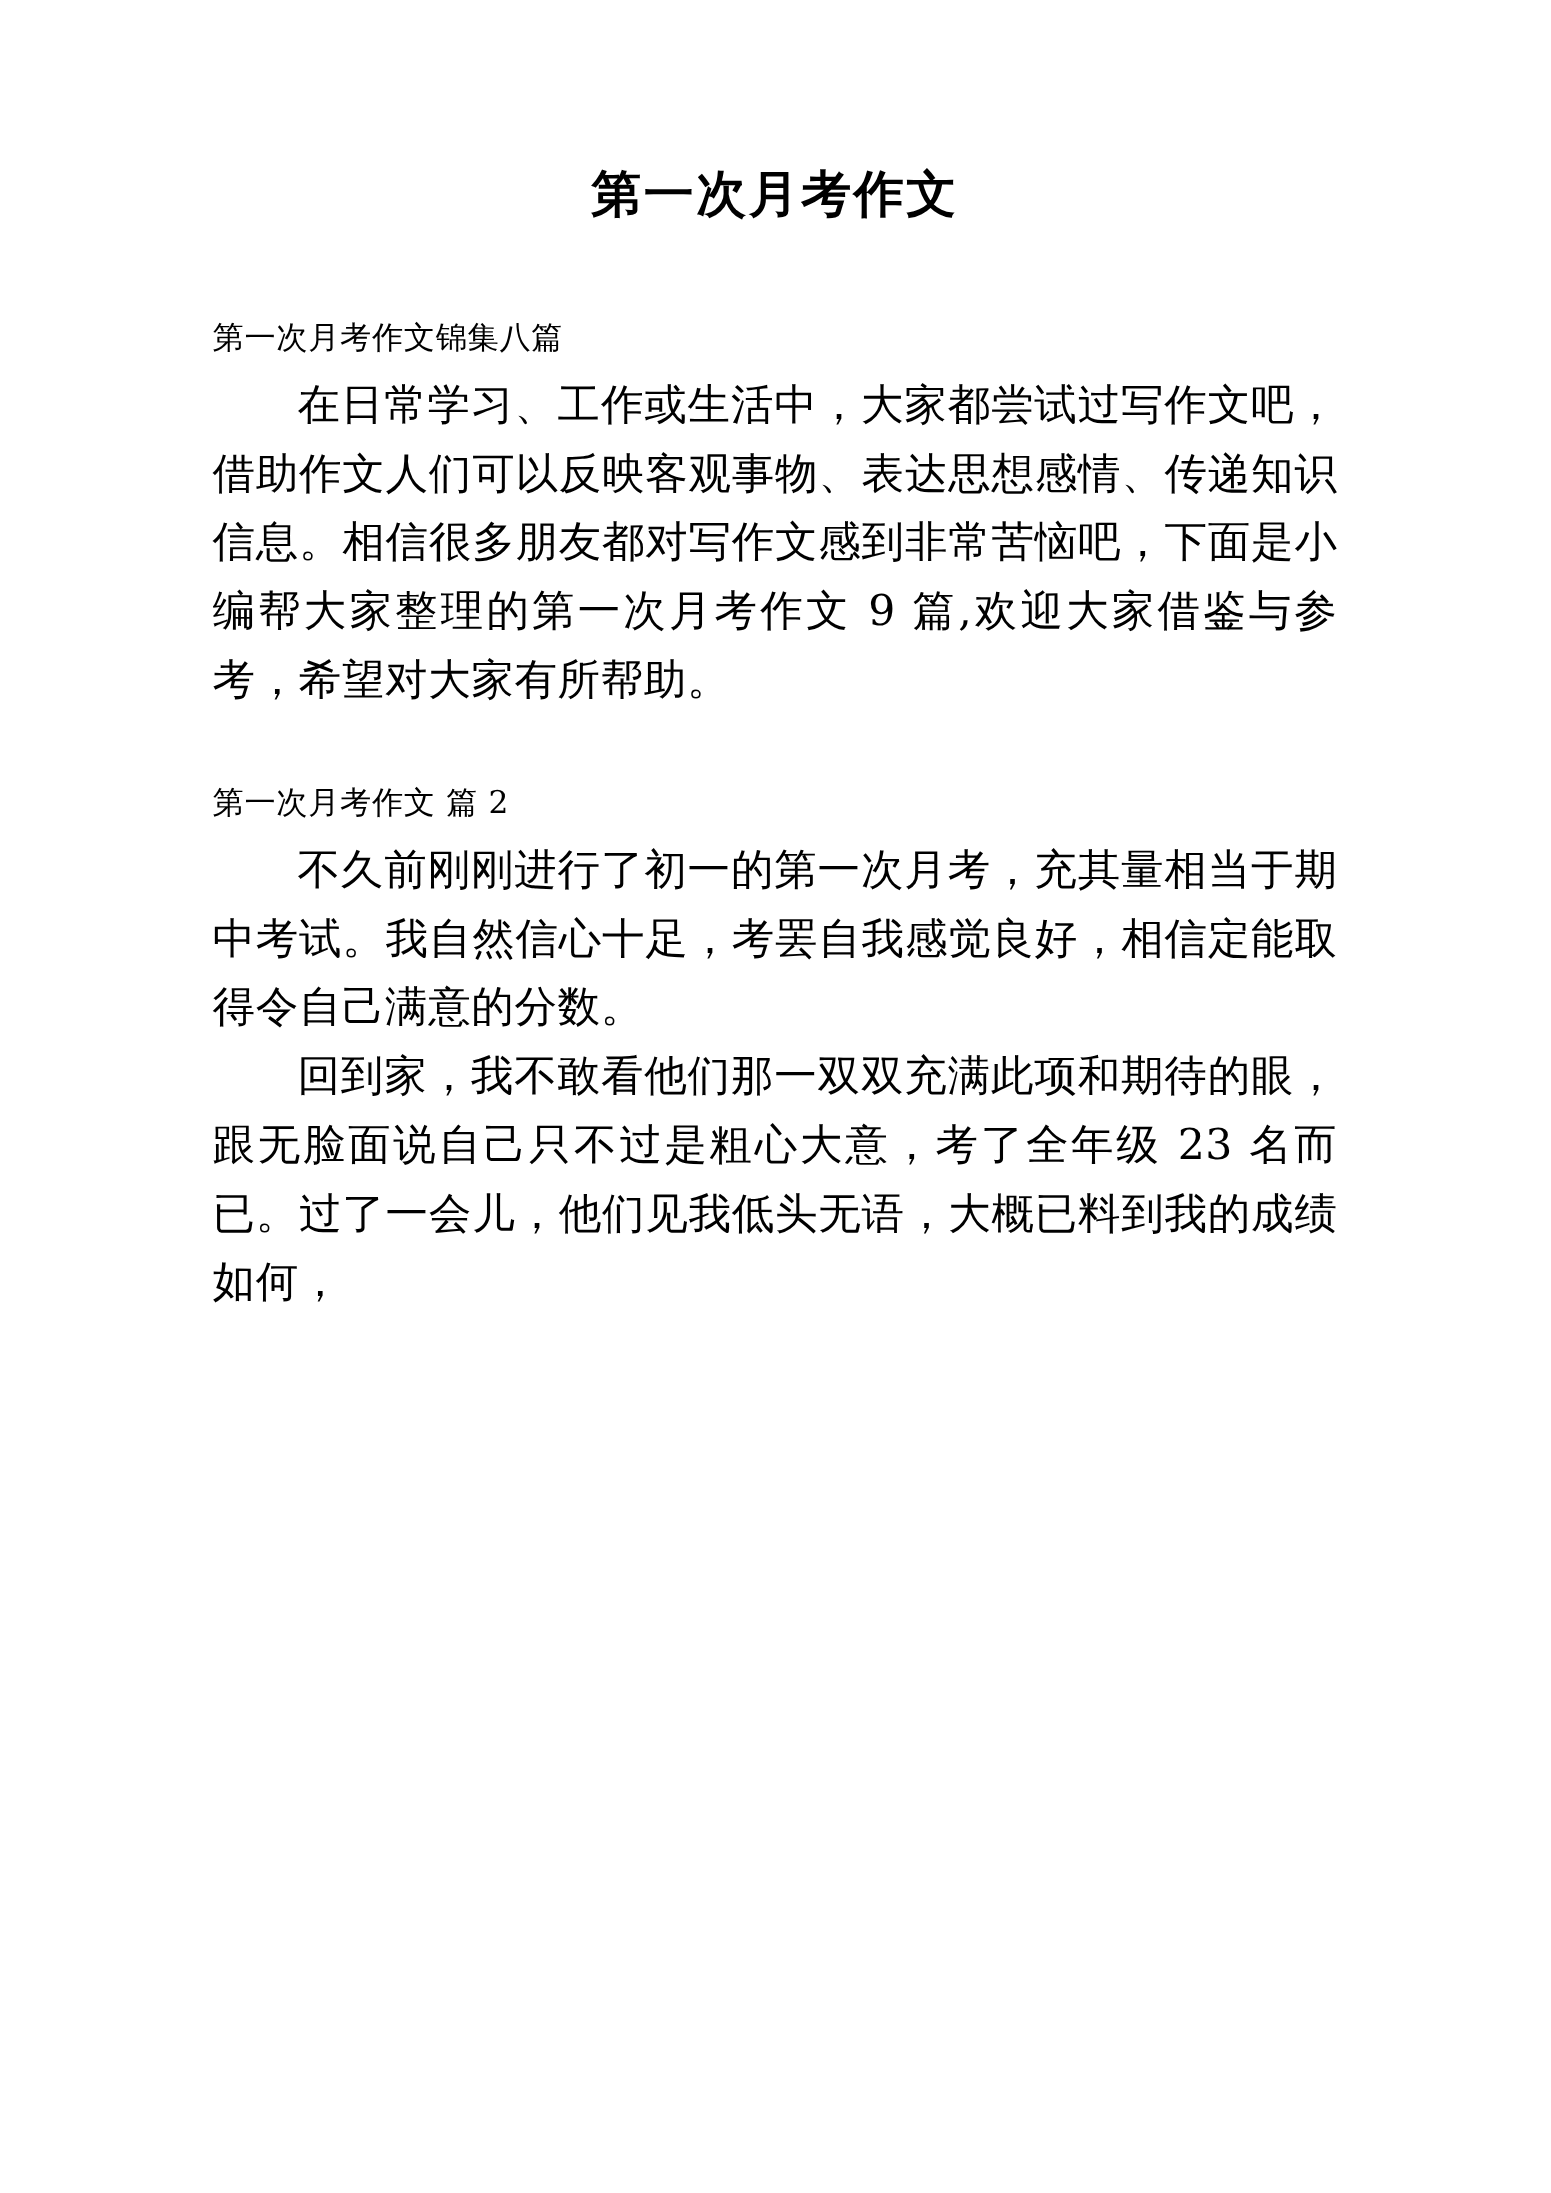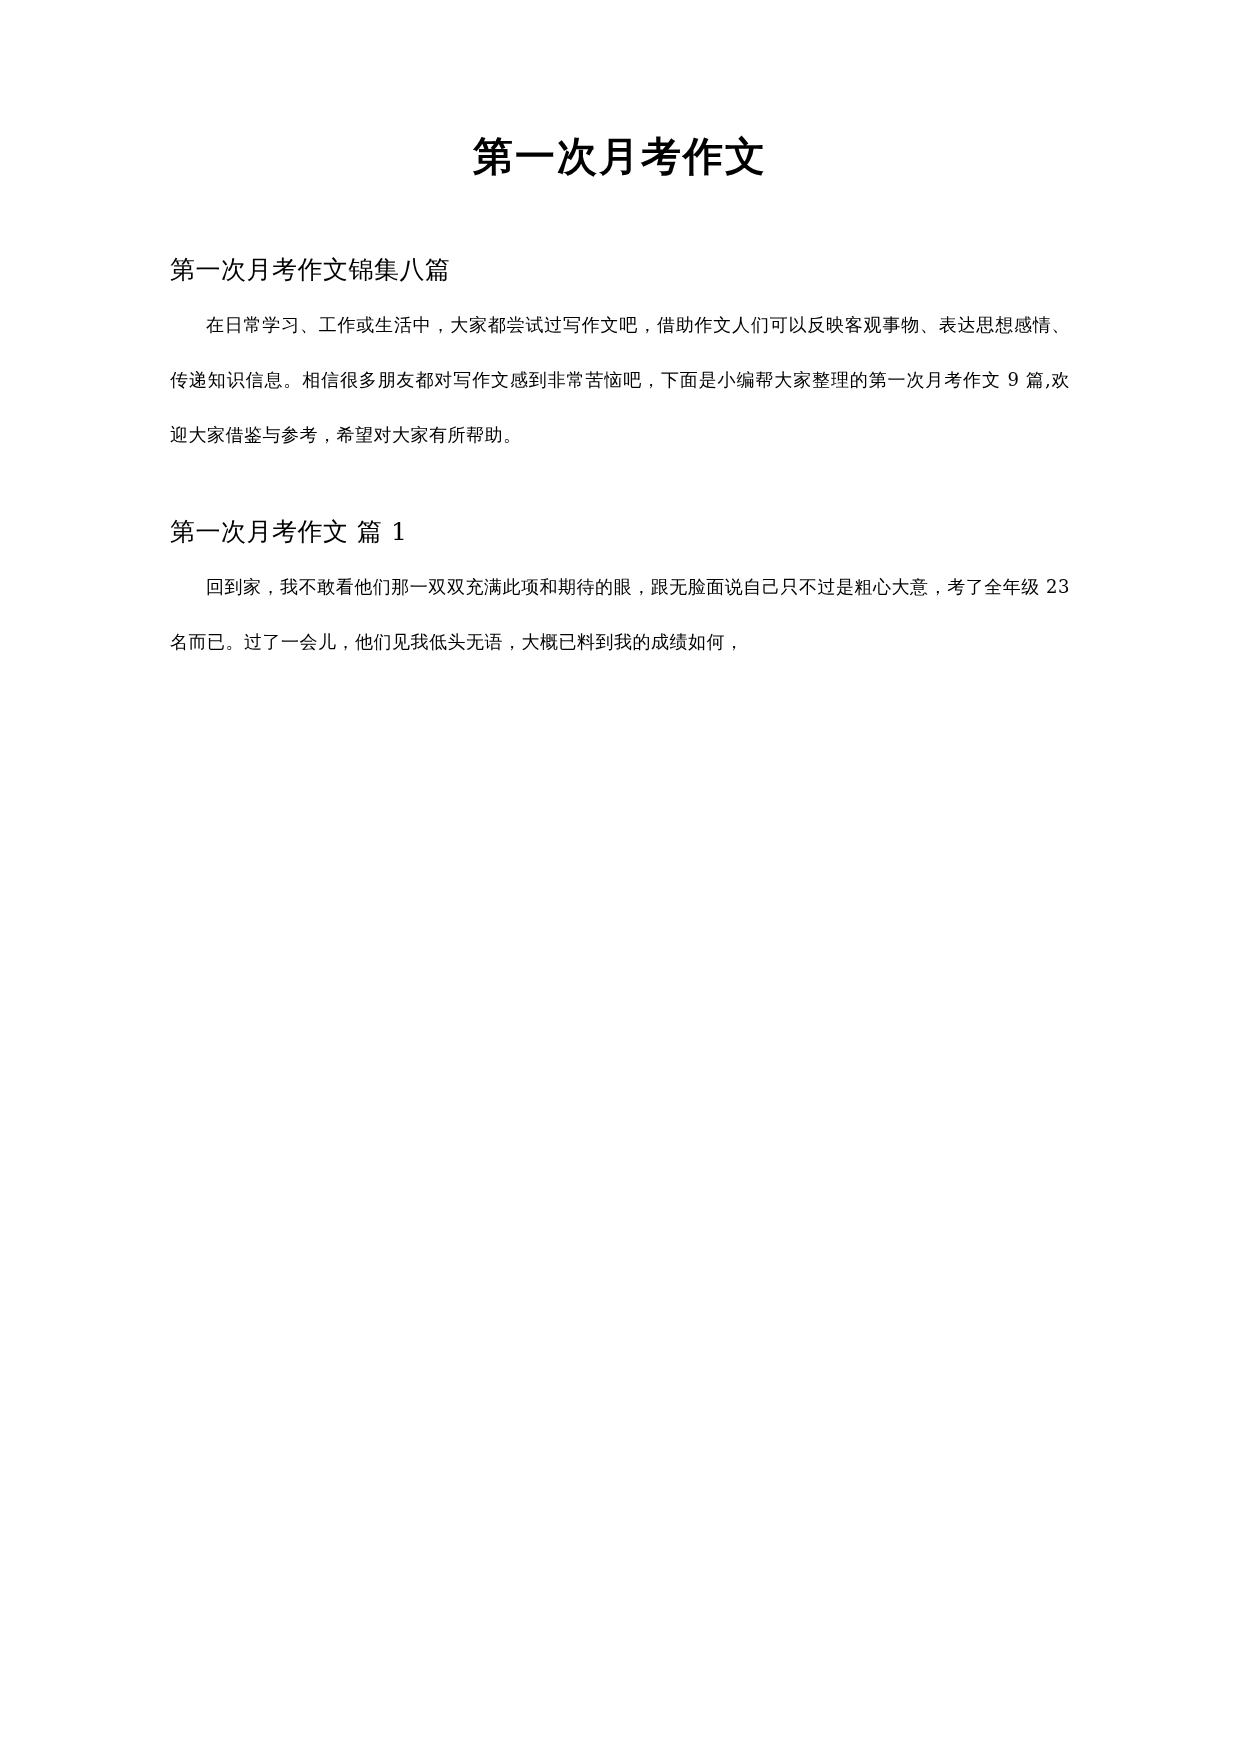--- a/index.html
+++ b/index.html
@@ -28,21 +28,21 @@
     font-family: "DejaVu Sans", "Liberation Sans", sans-serif;
     font-weight: bold;
     font-size: 40px;
     text-align: center;
     margin-top: 128px;
     margin-bottom: 0;
     letter-spacing: 2px;
     line-height: 1.4;
   }
   .para {
-    font-size: 18px;
+    font-size: 34px;
     line-height: 55px;
     text-align: justify;
     margin: 0;
     letter-spacing: 0.5px;
   }
   .indent {
     text-indent: 2em;
   }
   .sub-heading {
     font-size: 25px;
@@ -66,18 +66,19 @@
     <h1 class="doc-title">第一次月考作文</h1>
 
     <div class="gap-large"></div>
 
     <p class="sub-heading">第一次月考作文锦集八篇</p>
 
     <p class="para indent">在日常学习、工作或生活中，大家都尝试过写作文吧，借助作文人们可以反映客观事物、表达思想感情、传递知识信息。相信很多朋友都对写作文感到非常苦恼吧，下面是小编帮大家整理的第一次月考作文 9 篇,欢迎大家借鉴与参考，希望对大家有所帮助。</p>
 
     <div class="gap-med"></div>
 
-    <p class="sub-heading">第一次月考作文  篇 1</p>
+    <p class="sub-heading">第一次月考作文  篇 2</p>
 
+    <p class="para indent">不久前刚刚进行了初一的第一次月考，充其量相当于期中考试。我自然信心十足，考罢自我感觉良好，相信定能取得令自己满意的分数。</p>
     <p class="para indent">回到家，我不敢看他们那一双双充满此项和期待的眼，跟无脸面说自己只不过是粗心大意，考了全年级 23 名而已。过了一会儿，他们见我低头无语，大概已料到我的成绩如何，</p>
 
   </div>
 </div>
 
 </body></html>

